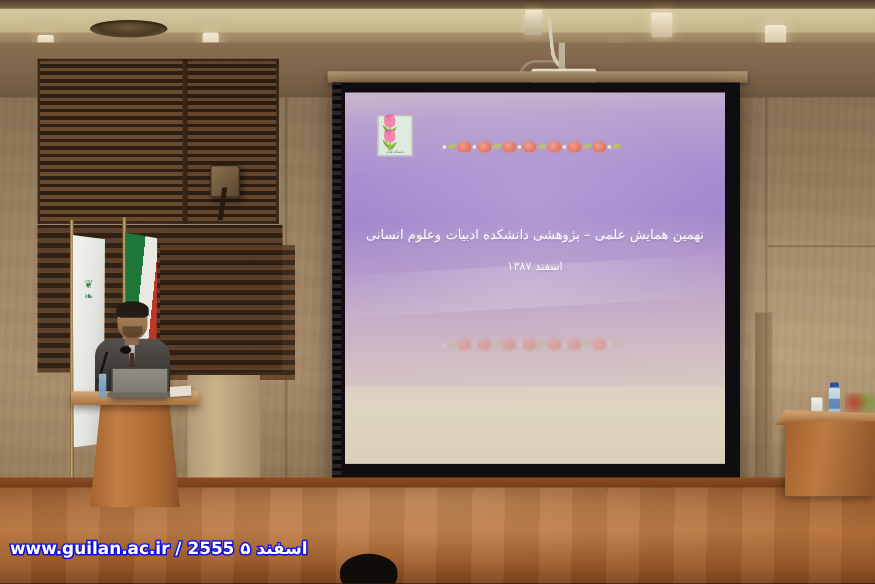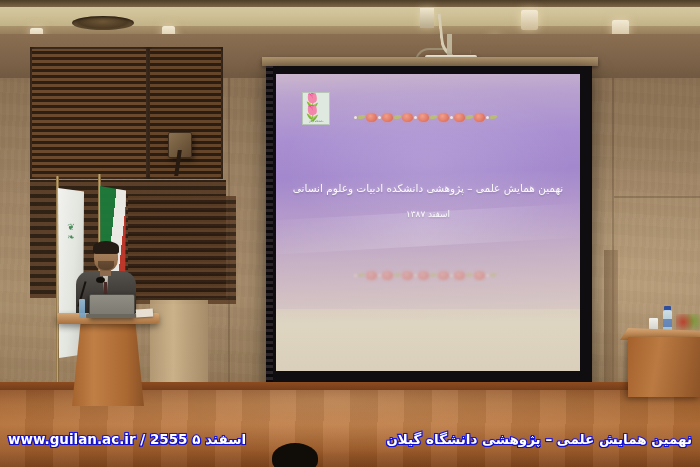--- a/index.html
+++ b/index.html
@@ -742,16 +742,15 @@
   <div class="table-bottle-label"></div>
   <div class="table-glass"></div>
   <div class="table-flowers"></div>
   <div class="side-table-top"></div>
   <div class="side-table"></div>
 
   <div class="audience-head"></div>
 
   <div class="banner">
     <span class="banner-text banner-left">www.guilan.ac.ir / 2555 اسفند  ۵</span>
-    <span class="banner-text banner-right">نهمین همایش علمی – پژوهشی دانشگاه گیلان</span>
   </div>
 
 </div>
 
 </body></html>

